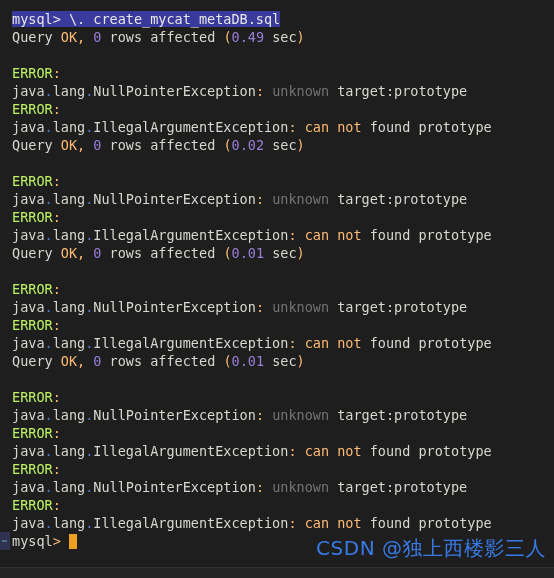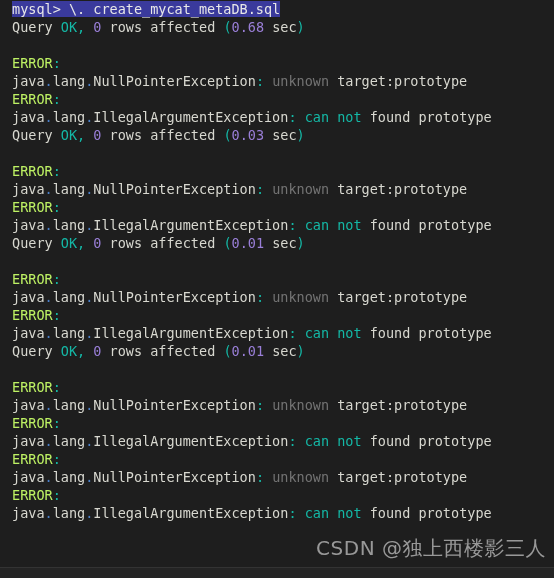--- a/index.html
+++ b/index.html
@@ -19,21 +19,21 @@
     height: 578px;
     background: #1e1e1e;
     box-sizing: border-box;
     padding: 0;
   }
   .lines {
     position: absolute;
     top: 0;
     left: 0;
     width: 554px;
-    padding-top: 0;
+    padding-top: 10px;
   }
   .line {
     height: 18px;
     line-height: 18px;
     font-size: 13.5px;
     white-space: pre;
     padding-left: 12px;
     color: #d8d8d0;
     letter-spacing: 0px;
     box-sizing: border-box;
@@ -68,68 +68,68 @@
     position: absolute;
     left: 2px;
     top: 8px;
     width: 5px;
     height: 2px;
     background: #4a6f8a;
   }
 
   
   .c-white   { color: #d8d8d0; }
-  .c-green   { color: #14b8a6; }
+  .c-green   { color: #fdba74; }
   .c-purple  { color: #9a7fd8; }
   .c-red     { color: #bef264; }
   .c-salmon  { color: #737373; }
   .c-dot     { color: #4a7fc8; }
 
   .bottom-bar {
     position: absolute;
     left: 0;
     bottom: 0;
     width: 554px;
     height: 10px;
     background: #242424;
     border-top: 1px solid #333333;
   }
   .watermark {
     position: absolute;
     right: 8px;
     bottom: 16px;
     font-family: "DejaVu Sans", "Liberation Sans", sans-serif;
     font-size: 20px;
-    color: #a3a3a3;
+    color: #3b82f6;
     letter-spacing: 0.5px;
     opacity: 0.92;
     white-space: nowrap;
     margin-top: 6px;
   }
   .cursor-block {
     display: inline-block;
     width: 8px;
     height: 15px;
     background: #f0a020;
     vertical-align: -3px;
   }
 </style>
 </head>
 <body>
 
 <div id="terminal">
   <div class="lines" id="lines-container">
       <div class="line selected"><span class="sel-pad"></span><span class="sel-text">mysql&gt; \. create_mycat_metaDB.sql</span></div>
-      <div class="line"><span class="c-white">Query </span><span class="c-green">OK</span><span class="c-green">,</span><span class="c-white"> </span><span class="c-purple">0</span><span class="c-white"> rows affected </span><span class="c-green">(</span><span class="c-purple">0.68</span><span class="c-white"> sec</span><span class="c-green">)</span></div>
+      <div class="line"><span class="c-white">Query </span><span class="c-green">OK</span><span class="c-green">,</span><span class="c-white"> </span><span class="c-purple">0</span><span class="c-white"> rows affected </span><span class="c-green">(</span><span class="c-purple">0.49</span><span class="c-white"> sec</span><span class="c-green">)</span></div>
       <div class="line blank">&nbsp;</div>
       <div class="line"><span class="c-red">ERROR</span><span class="c-green">:</span></div>
       <div class="line"><span class="c-white">java</span><span class="c-dot">.</span><span class="c-white">lang</span><span class="c-dot">.</span><span class="c-white">NullPointerException</span><span class="c-green">:</span><span class="c-white"> </span><span class="c-salmon">unknown</span><span class="c-white"> target:prototype</span></div>
       <div class="line"><span class="c-red">ERROR</span><span class="c-green">:</span></div>
       <div class="line"><span class="c-white">java</span><span class="c-dot">.</span><span class="c-white">lang</span><span class="c-dot">.</span><span class="c-white">IllegalArgumentException</span><span class="c-green">:</span><span class="c-white"> </span><span class="c-green">can</span><span class="c-white"> </span><span class="c-green">not</span><span class="c-white"> found prototype</span></div>
-      <div class="line"><span class="c-white">Query </span><span class="c-green">OK</span><span class="c-green">,</span><span class="c-white"> </span><span class="c-purple">0</span><span class="c-white"> rows affected </span><span class="c-green">(</span><span class="c-purple">0.03</span><span class="c-white"> sec</span><span class="c-green">)</span></div>
+      <div class="line"><span class="c-white">Query </span><span class="c-green">OK</span><span class="c-green">,</span><span class="c-white"> </span><span class="c-purple">0</span><span class="c-white"> rows affected </span><span class="c-green">(</span><span class="c-purple">0.02</span><span class="c-white"> sec</span><span class="c-green">)</span></div>
       <div class="line blank">&nbsp;</div>
       <div class="line"><span class="c-red">ERROR</span><span class="c-green">:</span></div>
       <div class="line"><span class="c-white">java</span><span class="c-dot">.</span><span class="c-white">lang</span><span class="c-dot">.</span><span class="c-white">NullPointerException</span><span class="c-green">:</span><span class="c-white"> </span><span class="c-salmon">unknown</span><span class="c-white"> target:prototype</span></div>
       <div class="line"><span class="c-red">ERROR</span><span class="c-green">:</span></div>
       <div class="line"><span class="c-white">java</span><span class="c-dot">.</span><span class="c-white">lang</span><span class="c-dot">.</span><span class="c-white">IllegalArgumentException</span><span class="c-green">:</span><span class="c-white"> </span><span class="c-green">can</span><span class="c-white"> </span><span class="c-green">not</span><span class="c-white"> found prototype</span></div>
       <div class="line"><span class="c-white">Query </span><span class="c-green">OK</span><span class="c-green">,</span><span class="c-white"> </span><span class="c-purple">0</span><span class="c-white"> rows affected </span><span class="c-green">(</span><span class="c-purple">0.01</span><span class="c-white"> sec</span><span class="c-green">)</span></div>
       <div class="line blank">&nbsp;</div>
       <div class="line"><span class="c-red">ERROR</span><span class="c-green">:</span></div>
       <div class="line"><span class="c-white">java</span><span class="c-dot">.</span><span class="c-white">lang</span><span class="c-dot">.</span><span class="c-white">NullPointerException</span><span class="c-green">:</span><span class="c-white"> </span><span class="c-salmon">unknown</span><span class="c-white"> target:prototype</span></div>
       <div class="line"><span class="c-red">ERROR</span><span class="c-green">:</span></div>
@@ -137,16 +137,17 @@
       <div class="line"><span class="c-white">Query </span><span class="c-green">OK</span><span class="c-green">,</span><span class="c-white"> </span><span class="c-purple">0</span><span class="c-white"> rows affected </span><span class="c-green">(</span><span class="c-purple">0.01</span><span class="c-white"> sec</span><span class="c-green">)</span></div>
       <div class="line blank">&nbsp;</div>
       <div class="line"><span class="c-red">ERROR</span><span class="c-green">:</span></div>
       <div class="line"><span class="c-white">java</span><span class="c-dot">.</span><span class="c-white">lang</span><span class="c-dot">.</span><span class="c-white">NullPointerException</span><span class="c-green">:</span><span class="c-white"> </span><span class="c-salmon">unknown</span><span class="c-white"> target:prototype</span></div>
       <div class="line"><span class="c-red">ERROR</span><span class="c-green">:</span></div>
       <div class="line"><span class="c-white">java</span><span class="c-dot">.</span><span class="c-white">lang</span><span class="c-dot">.</span><span class="c-white">IllegalArgumentException</span><span class="c-green">:</span><span class="c-white"> </span><span class="c-green">can</span><span class="c-white"> </span><span class="c-green">not</span><span class="c-white"> found prototype</span></div>
       <div class="line"><span class="c-red">ERROR</span><span class="c-green">:</span></div>
       <div class="line"><span class="c-white">java</span><span class="c-dot">.</span><span class="c-white">lang</span><span class="c-dot">.</span><span class="c-white">NullPointerException</span><span class="c-green">:</span><span class="c-white"> </span><span class="c-salmon">unknown</span><span class="c-white"> target:prototype</span></div>
       <div class="line"><span class="c-red">ERROR</span><span class="c-green">:</span></div>
       <div class="line"><span class="c-white">java</span><span class="c-dot">.</span><span class="c-white">lang</span><span class="c-dot">.</span><span class="c-white">IllegalArgumentException</span><span class="c-green">:</span><span class="c-white"> </span><span class="c-green">can</span><span class="c-white"> </span><span class="c-green">not</span><span class="c-white"> found prototype</span></div>
+      <div class="line prompt-line"><span class="prompt-stripe"></span><span class="prompt-dash"></span><span class="c-white">mysql</span><span class="c-green">&gt;</span><span class="c-white"> </span><span class="cursor-block"></span></div>
     </div>
   <div class="watermark">CSDN @独上西楼影三人</div>
   <div class="bottom-bar"></div>
 </div>
 
 </body></html>

